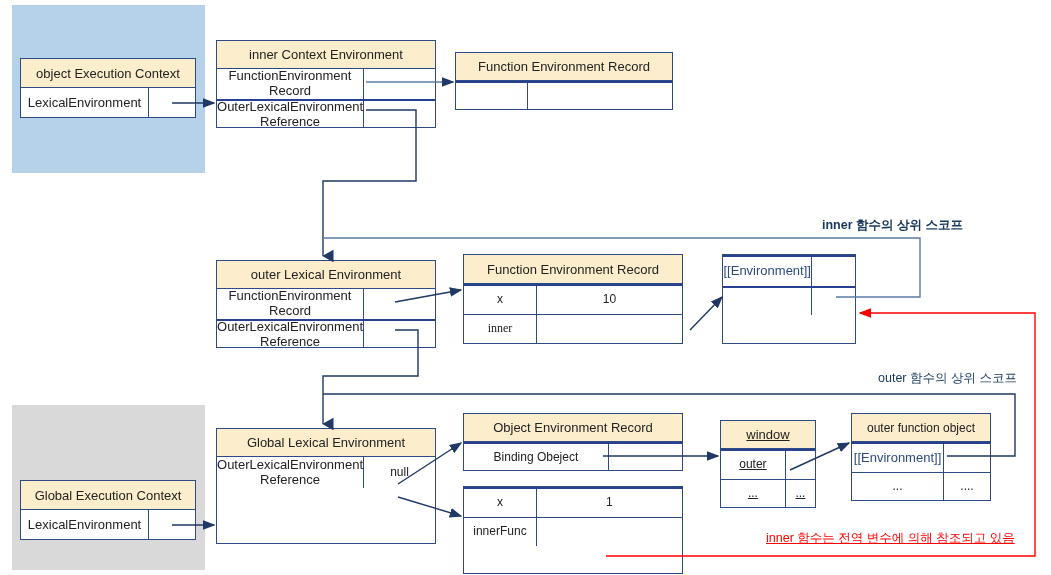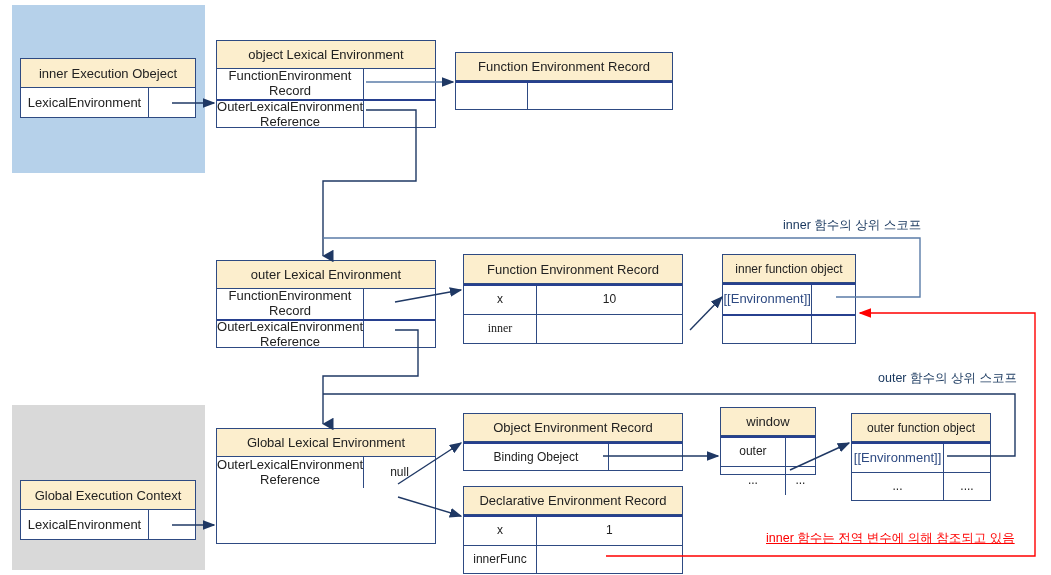--- a/index.html
+++ b/index.html
@@ -58,29 +58,29 @@
 </style>
 </head>
 <body>
 
 <div id="stage">
 
   <div class="ctx-bg inner" style="left:12px;top:5px;width:193px;height:168px;"></div>
   <div class="ctx-bg global" style="left:12px;top:405px;width:193px;height:165px;"></div>
 
   <div class="box" style="left:20px;top:58px;width:176px;height:60px;">
-    <div class="hdr t13" style="height:29px;">inner Execution Obeject</div>
+    <div class="hdr t13" style="height:29px;">object Execution Context</div>
     <div class="row" style="height:30px;">
       <div class="cell t13" style="width:73%;height:100%;">LexicalEnvironment</div>
       <div class="cell divl t13" style="width:27%;height:100%;"></div>
     </div>
   </div>
 
   <div class="box" style="left:216px;top:40px;width:220px;height:88px;">
-    <div class="hdr t13" style="height:28px;">object Lexical Environment</div>
+    <div class="hdr t13" style="height:28px;">inner Context Environment</div>
     <div class="row" style="height:30px;">
       <div class="cell t11" style="width:67%;height:100%;">FunctionEnvironment
 Record</div>
       <div class="cell divl t11" style="width:33%;height:100%;"></div>
     </div>
     <div class="row thickline" style="height:29px;">
       <div class="cell t11" style="width:67%;height:100%;">OuterLexicalEnvironment
 Reference</div>
       <div class="cell divl t11" style="width:33%;height:100%;"></div>
     </div>
@@ -114,21 +114,20 @@
       <div class="cell t12" style="width:33%;height:100%;">x</div>
       <div class="cell divl t12" style="width:67%;height:100%;">10</div>
     </div>
     <div class="row" style="height:29px;font-family:Liberation Serif, serif;">
       <div class="cell t12" style="width:33%;height:100%;">inner</div>
       <div class="cell divl t12" style="width:67%;height:100%;"></div>
     </div>
   </div>
 
   <div class="box" style="left:722px;top:254px;width:134px;height:90px;">
-    <div class="hdr t12" style="height:28px;">inner function object</div>
     <div class="row thickline" style="height:31px;">
       <div class="cell t11 blue-txt" style="width:67%;height:100%;">[[Environment]]</div>
       <div class="cell divl t11" style="width:33%;height:100%;"></div>
     </div>
     <div class="row thickline" style="height:29px;">
       <div class="cell t11" style="width:67%;height:100%;"></div>
       <div class="cell divl t11" style="width:33%;height:100%;"></div>
     </div>
   </div>
 
@@ -151,32 +150,31 @@
 
   <div class="box" style="left:463px;top:413px;width:220px;height:58px;">
     <div class="hdr t13" style="height:28px;">Object Environment Record</div>
     <div class="row thickline" style="height:29px;">
       <div class="cell t12" style="width:66%;height:100%;">Binding Obeject</div>
       <div class="cell divl t12" style="width:34%;height:100%;"></div>
     </div>
   </div>
 
   <div class="box" style="left:463px;top:486px;width:220px;height:88px;">
-    <div class="hdr t13" style="height:28px;">Declarative Environment Record</div>
     <div class="row thickline" style="height:30px;">
       <div class="cell t12" style="width:33%;height:100%;">x</div>
       <div class="cell divl t12" style="width:67%;height:100%;">1</div>
     </div>
     <div class="row" style="height:29px;">
       <div class="cell t12" style="width:33%;height:100%;">innerFunc</div>
       <div class="cell divl t12" style="width:67%;height:100%;"></div>
     </div>
   </div>
 
-  <div class="box" style="left:720px;top:407px;width:96px;height:68px;">
+  <div class="box" style="left:720px;top:420px;width:96px;height:88px;text-decoration:underline;">
     <div class="hdr t13" style="height:28px;">window</div>
     <div class="row thickline" style="height:30px;">
       <div class="cell t12" style="width:68%;height:100%;">outer</div>
       <div class="cell divl t12" style="width:32%;height:100%;"></div>
     </div>
     <div class="row" style="height:29px;">
       <div class="cell t12" style="width:68%;height:100%;">...</div>
       <div class="cell divl t12" style="width:32%;height:100%;">...</div>
     </div>
   </div>
@@ -186,21 +184,21 @@
     <div class="row thickline" style="height:30px;">
       <div class="cell t11 blue-txt" style="width:66%;height:100%;">[[Environment]]</div>
       <div class="cell divl t11" style="width:34%;height:100%;"></div>
     </div>
     <div class="row" style="height:29px;">
       <div class="cell t12" style="width:66%;height:100%;">...</div>
       <div class="cell divl t12" style="width:34%;height:100%;">....</div>
     </div>
   </div>
 
-  <div class="note navy" style="left:783px;top:217px;">inner 함수의 상위 스코프</div>
+  <div class="note navy" style="left:822px;top:217px;font-weight:bold;">inner 함수의 상위 스코프</div>
   <div class="note navy" style="left:878px;top:370px;">outer 함수의 상위 스코프</div>
   <div class="note red" style="left:766px;top:530px;text-decoration:underline;">inner 함수는 전역 변수에 의해 참조되고 있음</div>
 
   <svg id="wires" viewBox="0 0 1051 575">
     <defs>
       <marker id="arrowNavy" markerWidth="9" markerHeight="7" refX="8" refY="3.5" orient="auto">
         <polygon points="0 0, 9 3.5, 0 7" fill="#1f3864"></polygon>
       </marker>
       <marker id="arrowRed" markerWidth="9" markerHeight="7" refX="8" refY="3.5" orient="auto">
         <polygon points="0 0, 9 3.5, 0 7" fill="#ff0000"></polygon>

